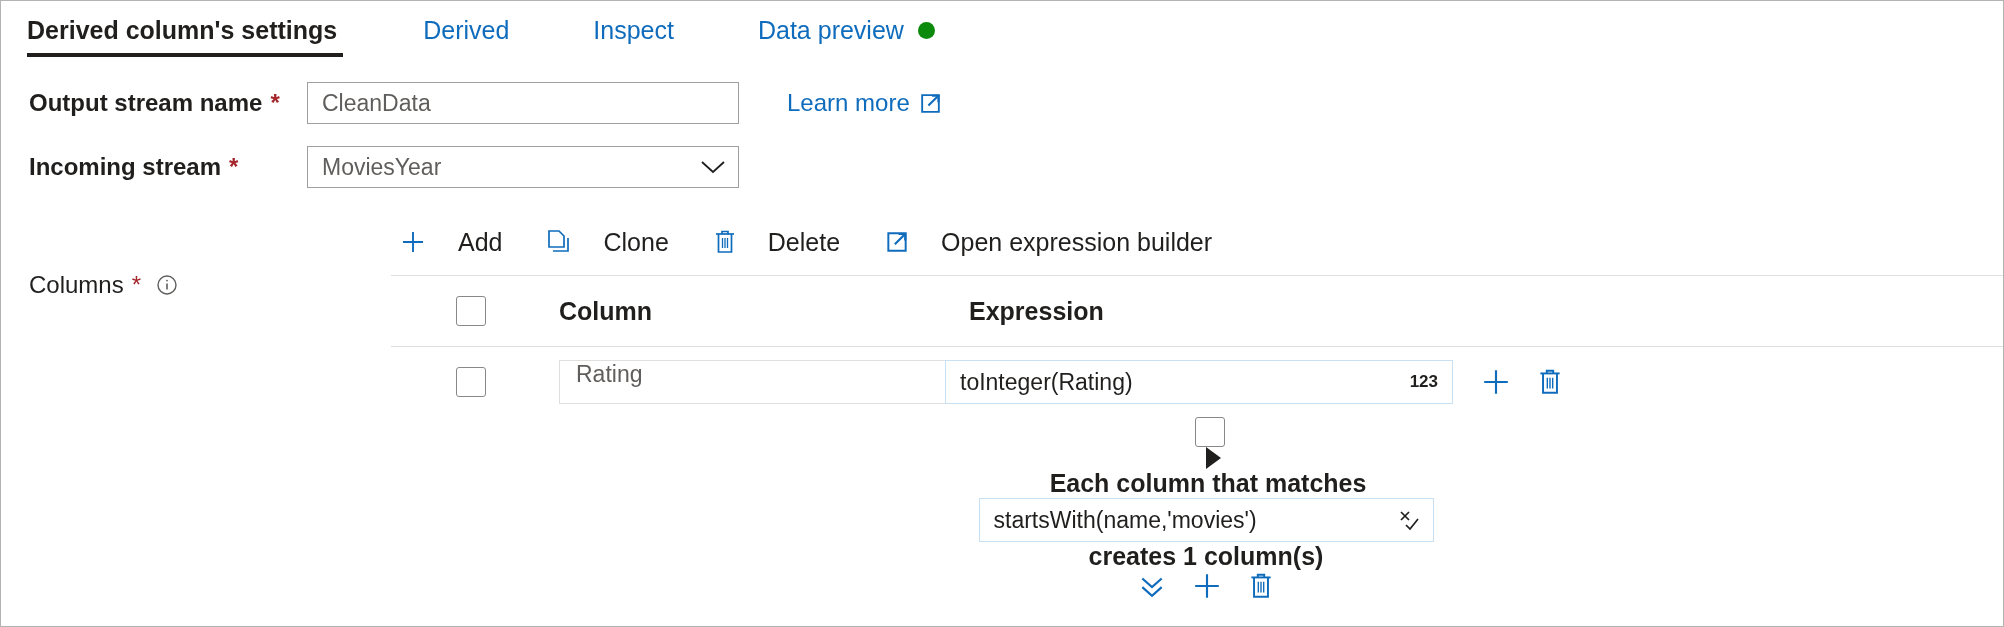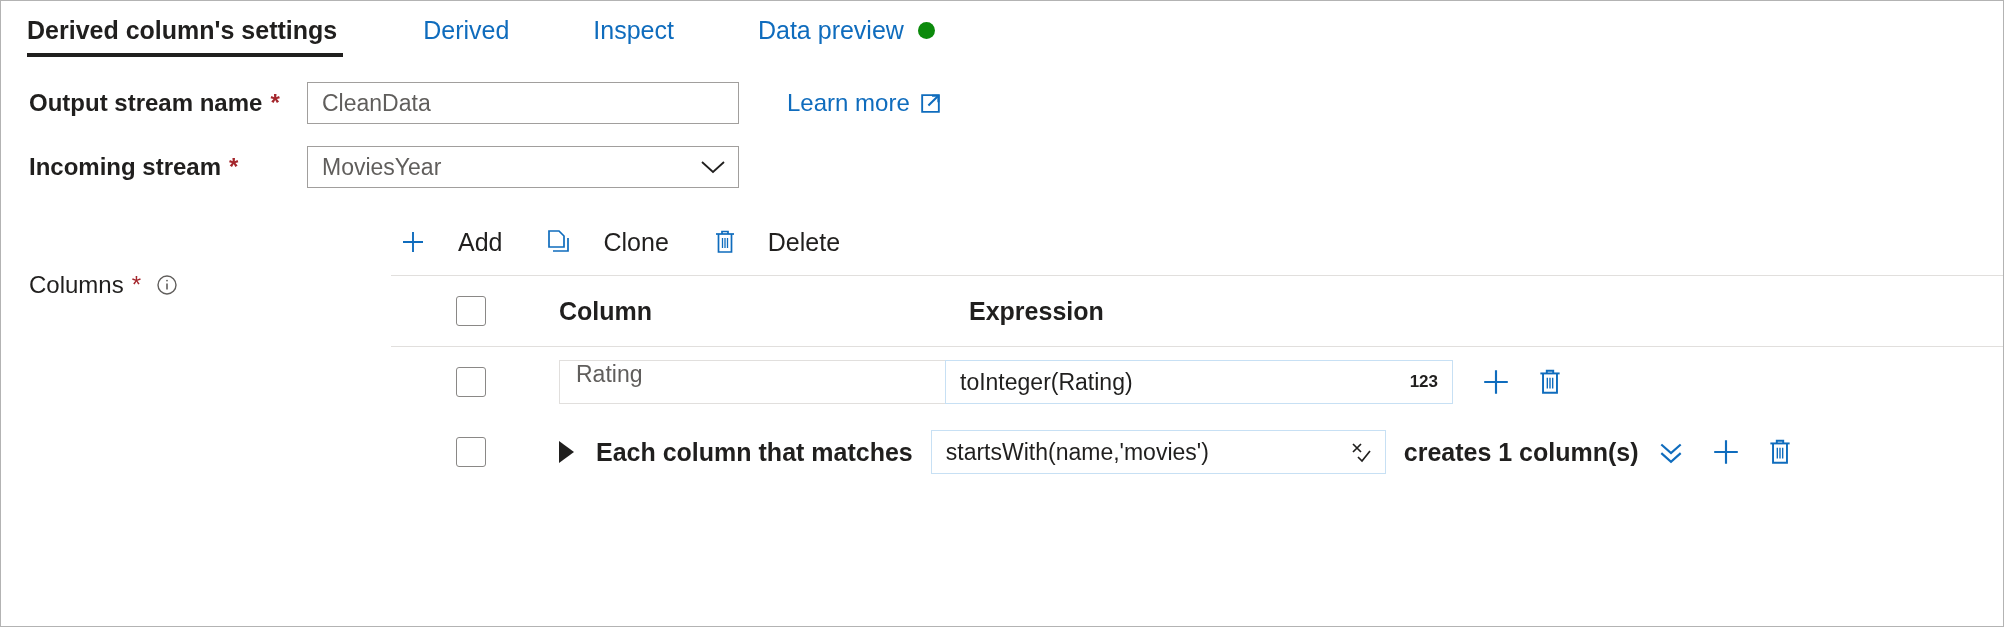--- a/index.html
+++ b/index.html
@@ -281,20 +281,21 @@
     color: #0f6cbd;
   }
   .row-actions .act { cursor: pointer; display: flex; align-items: center; }
 
   
   .trow2 {
     display: flex;
     align-items: center;
     height: 70px;
     position: relative;
+    flex-direction: column;
   }
   .tri {
     margin-left: 33px;
     width: 0; height: 0;
     border-top: 11px solid transparent;
     border-bottom: 11px solid transparent;
     border-left: 15px solid #201f1e;
     cursor: pointer;
     flex: none;
   }
@@ -439,20 +440,30 @@
             <svg width="24" height="28" viewBox="0 0 24 28" fill="none" stroke="#0f6cbd" stroke-width="1.7">
               <path d="M3 6 H21"></path>
               <path d="M9 6 V3.5 H15 V6"></path>
               <path d="M5.5 6 V24 H18.5 V6"></path>
               <path d="M9.5 10 V20 M12 10 V20 M14.5 10 V20" stroke-width="1.3"></path>
             </svg>
           </span>
           <span>Delete</span>
         </div>
 
+        <div class="tb-btn">
+          <span class="ic">
+            <svg width="26" height="26" viewBox="0 0 24 24" fill="none" stroke="#0f6cbd" stroke-width="1.8">
+              <path d="M4 4 H20 V20 H4 Z"></path>
+              <path d="M10 14 L19 5" stroke-width="2"></path>
+              <path d="M13.5 4.6 H19.6 V10.7" stroke-width="2" fill="none"></path>
+            </svg>
+          </span>
+          <span>Open expression builder</span>
+        </div>
 
       </div>
 
       <div class="thead">
         <div class="thead-inner">
           <div class="cell-check">
             <span class="chk"></span>
           </div>
           <div class="th th-column">Column</div>
           <div class="th th-expression">Expression</div>

